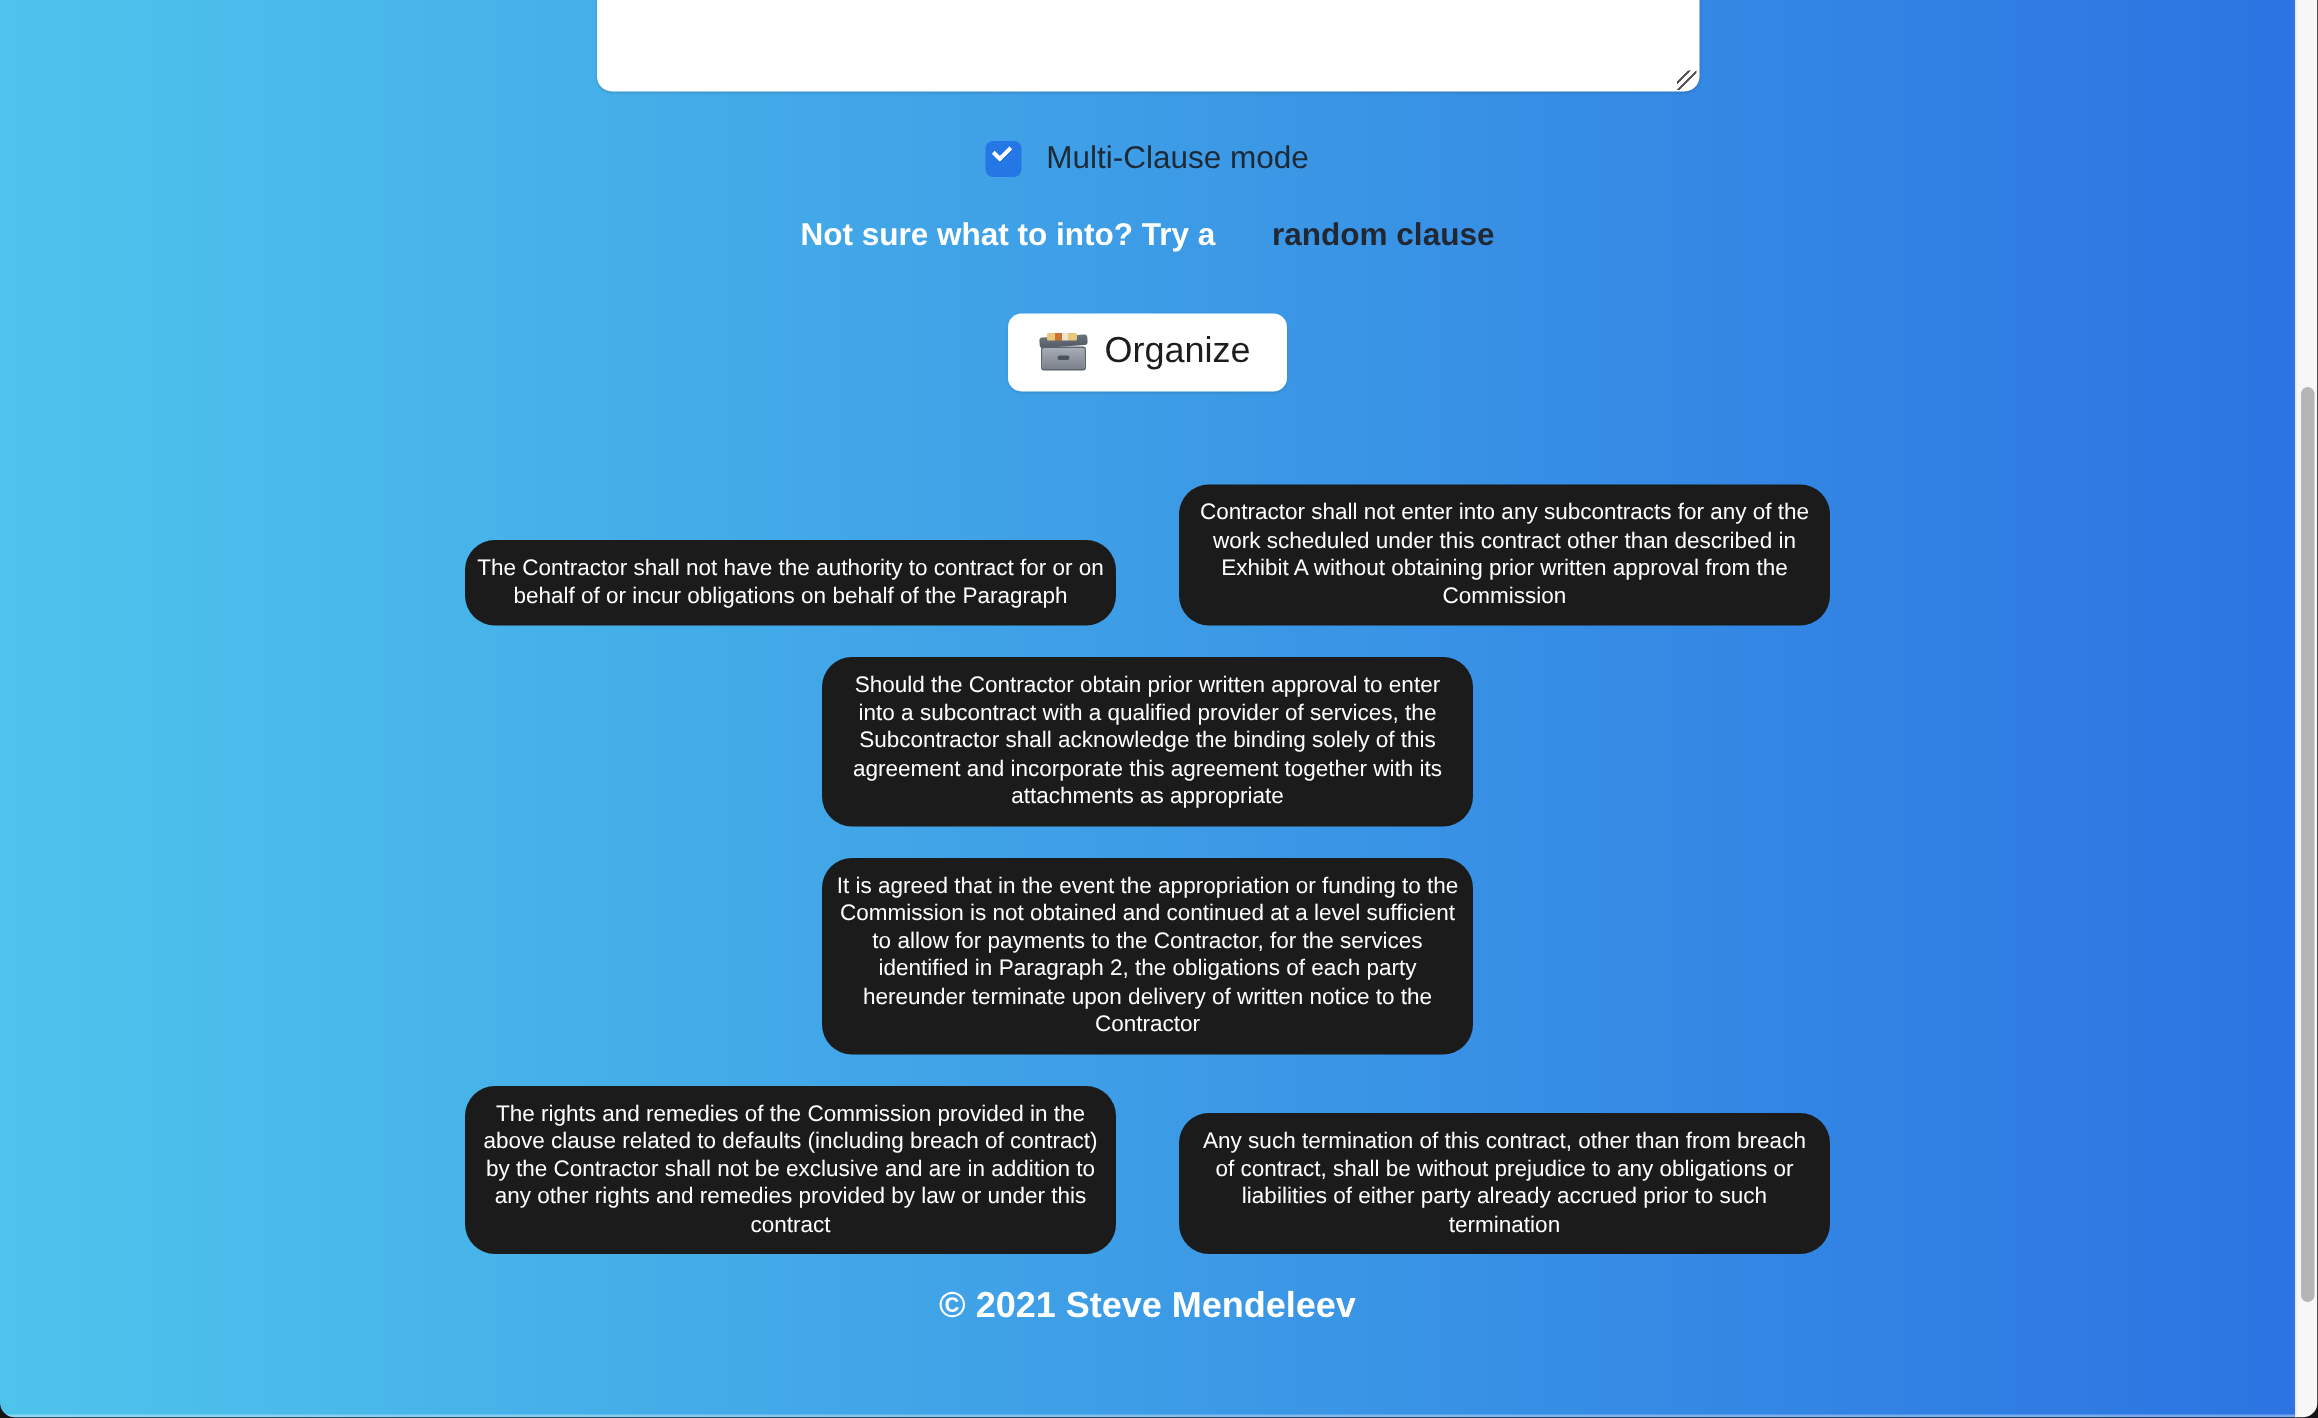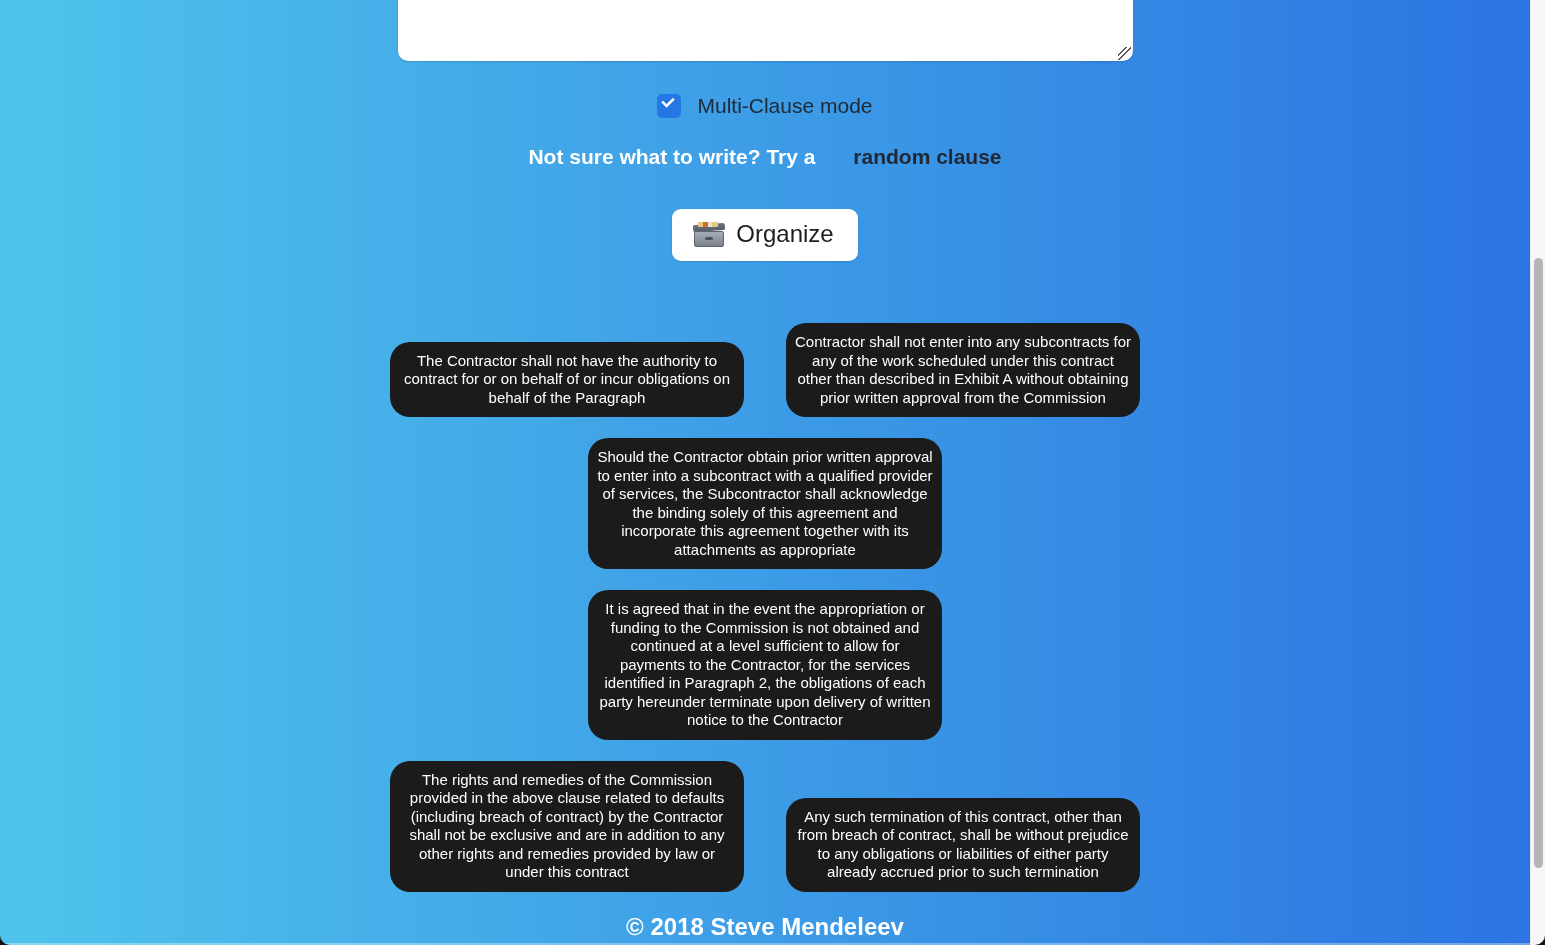--- a/index.html
+++ b/index.html
@@ -125,21 +125,21 @@
     border-radius:1px;
   }
   
   .clause-board { margin-top:62px; }
   .clause-row {
     display:flex; justify-content:center; align-items:flex-end;
     gap:42px;
     margin-bottom:21px;
   }
   .clause {
-    width:354px;
+    width:434px;
     background:#1b1b1b;
     color:#ffffff;
     border-radius:20px;
     padding:10px 8px;
     font-size:15px;
     line-height:18.5px;
     text-align:center;
     cursor:pointer;
   }
   .footer {
@@ -177,21 +177,21 @@
     </div>
 
     <div class="checkbox-row">
       <span class="checkbox">
         <span class="check"></span>
       </span>
       <span class="checkbox-label">Multi-Clause mode</span>
     </div>
 
     <div class="hint-row">
-      <span>Not sure what to write? Try a </span><span class="hint-link">random clause</span>
+      <span>Not sure what to into? Try a </span><span class="hint-link">random clause</span>
     </div>
 
     <div class="organize-row">
       <button class="organize-btn">
         <span class="organize-icon">
           <span class="lid"></span>
             <span class="files"></span>
             <span class="drawer"></span>
         </span>
         <span>Organize</span>
@@ -208,19 +208,19 @@
       </div>
       <div class="clause-row">
         <div class="clause">It is agreed that in the event the appropriation or funding to the Commission is not obtained and continued at a level sufficient to allow for payments to the Contractor, for the services identified in Paragraph 2, the obligations of each party hereunder terminate upon delivery of written notice to the Contractor</div>
       </div>
       <div class="clause-row">
         <div class="clause">The rights and remedies of the Commission provided in the above clause related to defaults (including breach of contract) by the Contractor shall not be exclusive and are in addition to any other rights and remedies provided by law or under this contract</div>
         <div class="clause">Any such termination of this contract, other than from breach of contract, shall be without prejudice to any obligations or liabilities of either party already accrued prior to such termination</div>
       </div>
     </div>
 
-    <div class="footer">© 2018 Steve Mendeleev</div>
+    <div class="footer">© 2021 Steve Mendeleev</div>
   </div>
 
   <div class="scrollbar-track">
     <div class="scrollbar-thumb"></div>
   </div>
 </div>
 
 </body></html>

